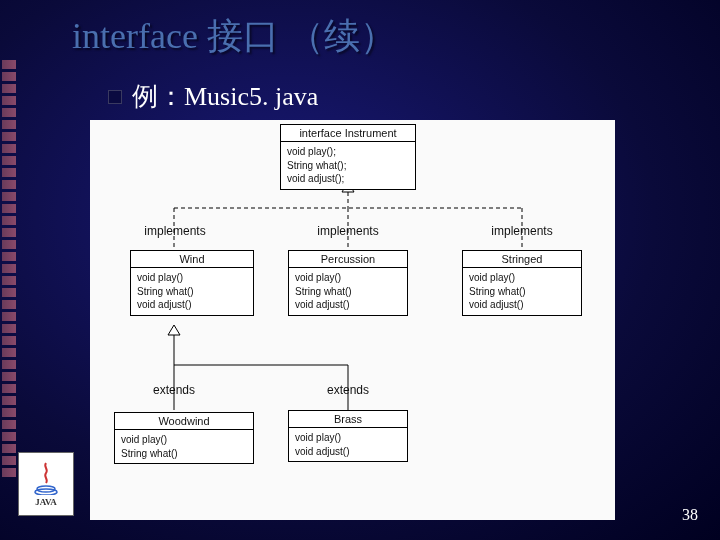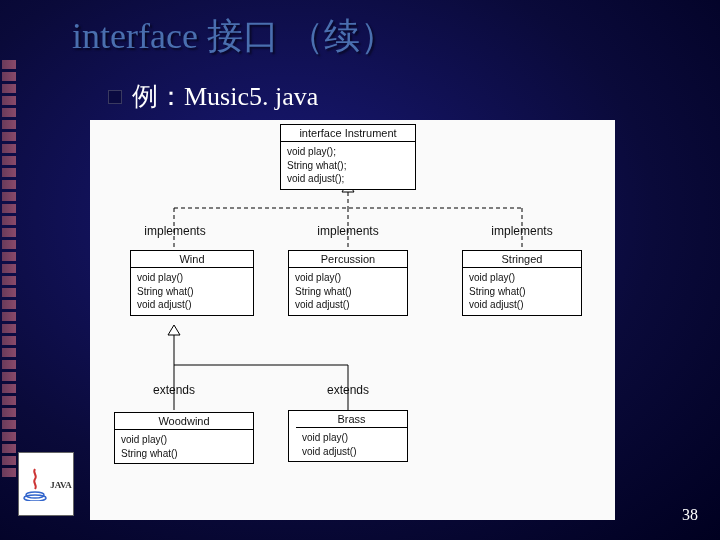--- a/index.html
+++ b/index.html
@@ -85,21 +85,21 @@
   }
   .java-logo {
     position: absolute;
     left: 18px;
     bottom: 24px;
     width: 56px;
     height: 64px;
     background: #fff;
     border: 1px solid #666;
     display: flex;
-    flex-direction: row;
+    flex-direction: column;
     align-items: center;
     justify-content: center;
   }
   .pagenum {
     position: absolute;
     right: 22px;
     bottom: 16px;
     color: #fff;
     font-size: 16px;
   }
@@ -201,21 +201,21 @@
   </div>
 
   <div class="lbl" style="left:56px; top:263px; width:56px;">extends</div>
   <div class="lbl" style="left:230px; top:263px; width:56px;">extends</div>
 
   <div class="box" style="left:24px; top:282px; width:140px;margin-top:10px;">
     <div class="box-title">Woodwind</div>
     <div class="box-body">void play()
 String what()</div>
   </div>
-  <div class="box" style="left:198px; top:290px; width:120px;padding-left:7px;">
+  <div class="box" style="left:198px; top:290px; width:120px;">
     <div class="box-title">Brass</div>
     <div class="box-body">void play()
 void adjust()</div>
   </div>
 
 </div>
 
 <div class="java-logo">
   <svg width="30" height="34" viewBox="0 0 30 34">
     <path d="M15 2 C12 6 18 8 15 12 C12 16 18 18 15 22" stroke="#c33" stroke-width="2" fill="none"></path>

